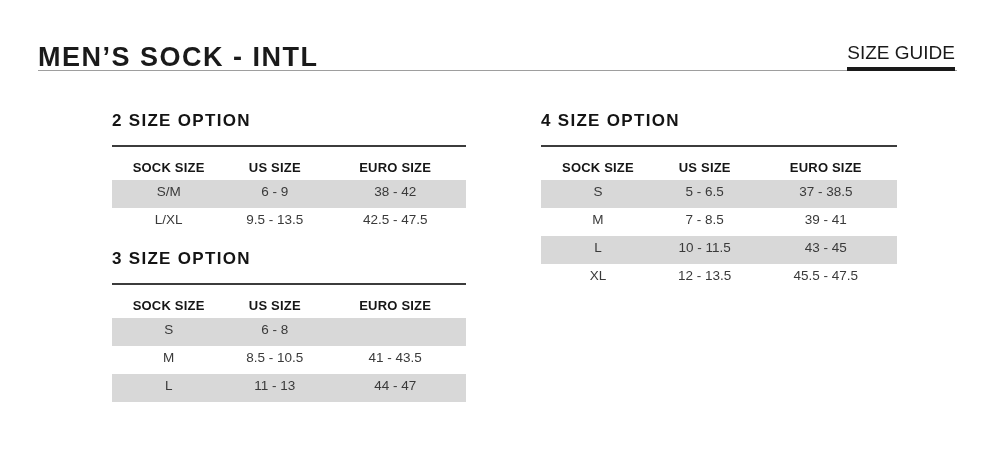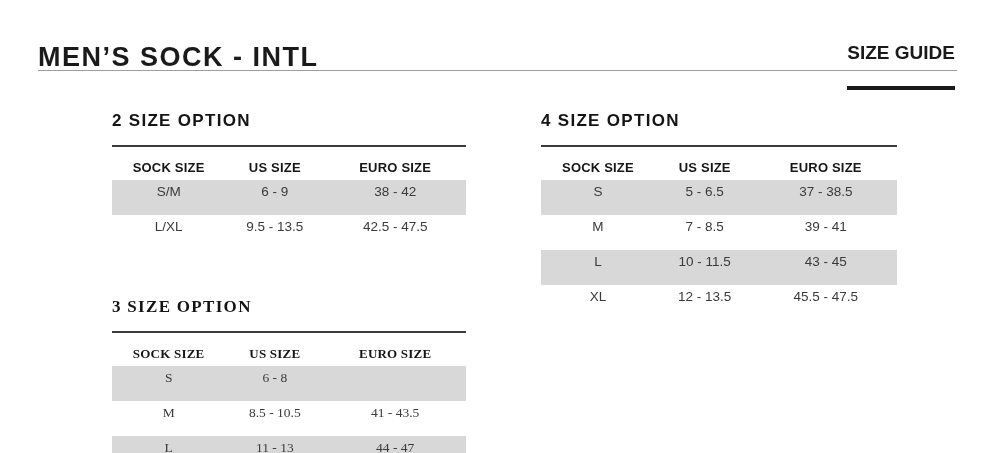--- a/index.html
+++ b/index.html
@@ -35,36 +35,36 @@
     width: 919px;
     height: 1px;
     background: var(--rule-gray);
   }
   .size-guide {
     position: absolute;
     top: 42px;
     right: 45px;
     font-size: 19px;
     line-height: 22px;
-    font-weight: 700;
+    font-weight: 400;
     letter-spacing: 0px;
     color: var(--text-dark);
-    padding-bottom: 22px;
+    padding-bottom: 3px;
     border-bottom: 4px solid var(--accent);
     cursor: pointer;
     white-space: nowrap;
   }
   
   .column { position: absolute; top: 104px; }
   .column-left  { left: 112px; width: 354px; }
   .column-right { left: 541px; width: 356px; }
 
   
   .section { margin-top: 8px; }
-  .section + .section { margin-top: 48px; font-family: Liberation Serif, serif; }
+  .section + .section { margin-top: 14px; }
 
   .section-heading {
     margin: 0;
     font-size: 17px;
     line-height: 17px;
     font-weight: 700;
     letter-spacing: 1.3px;
     color: #141414;
     padding-bottom: 16px;
     border-bottom: 2px solid #3c3c3c;
@@ -81,21 +81,21 @@
   .c2 { width: 40%; }
   .thead .tcell {
     font-size: 13px;
     line-height: 16px;
     font-weight: 700;
     color: #161616;
     padding-bottom: 4px;
     letter-spacing: 0.2px;
   }
   .tbody .trow {
-    height: 35px;
+    height: 28px;
     line-height: 24px;
     font-size: 13.5px;
     color: #3a3a3a;
   }
   .tbody .trow:nth-child(odd) { background: var(--stripe); }
 </style>
 </head>
 <body>
 
 <div id="page">

